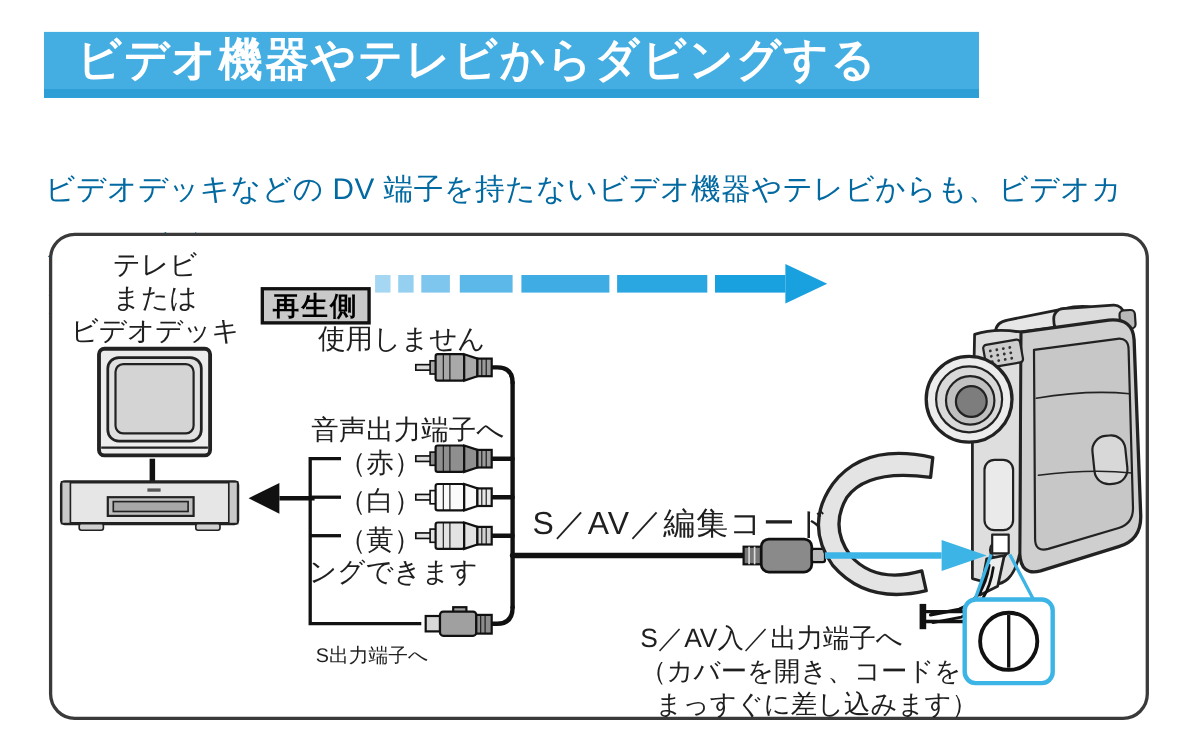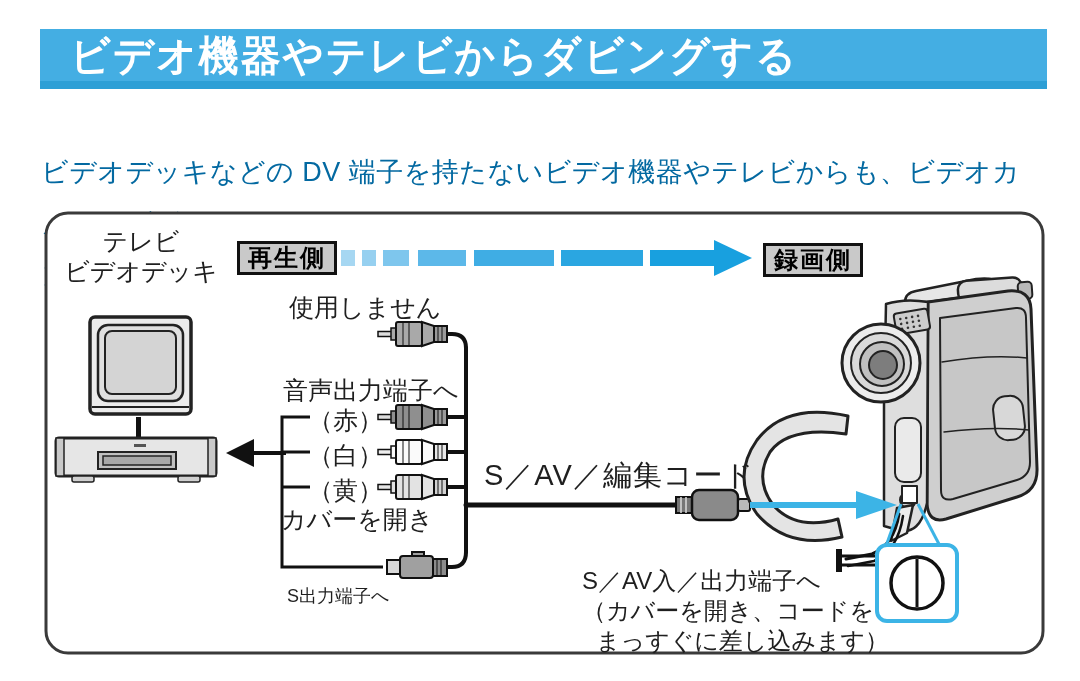--- a/index.html
+++ b/index.html
@@ -10,21 +10,21 @@
     --callout-blue:#3cb4e6;
     --tag-bg:#c9c9c9;
     --line:#1a1a1a;
   }
   *{margin:0;padding:0;box-sizing:border-box;}
   html,body{background:#ffffff;}
   body{font-family:"Liberation Sans","DejaVu Sans",sans-serif;color:#1a1a1a;}
   .page{position:relative;width:1080px;height:681px;background:#fff;overflow:hidden;}
 
   .titlebar{
-    position:absolute;left:40px;top:29px;width:1007px;height:60px;
+    position:absolute;left:40px;top:29px;width:850px;height:60px;
     background:var(--header-bg);
     border-bottom:8px solid var(--header-bg-shade);
     display:flex;align-items:center;
   }
   .titlebar h1{
     color:var(--header-text);
     font-size:40px;font-weight:bold;letter-spacing:2px;
     padding-left:30px;line-height:1;transform:scaleY(1.04);
   }
 
@@ -34,21 +34,21 @@
   }
 
   .diagram{position:absolute;left:0;top:0;width:1056px;height:681px;}
   .diagram svg{position:absolute;left:0;top:0;}
 
   .lbl{position:absolute;color:#1f1f1f;white-space:nowrap;}
   .src-label{left:59px;top:226px;width:164px;text-align:center;font-size:25px;line-height:30px;}
   .tag{
     position:absolute;height:34px;background:var(--tag-bg);
     border:3px solid #111;font-size:24px;font-weight:bold;letter-spacing:2px;
-    display:flex;align-items:center;justify-content:center;padding:0 8px;color:#000;
+    display:flex;align-items:center;justify-content:center;padding:0 8px;color:#000;margin-top:20px;
   }
   .tag-play{left:237px;top:241px;min-width:94px;}
   .tag-rec{left:763px;top:243px;min-width:96px;}
   .unused-label{left:289px;top:291px;font-size:25px;text-align:right;}
   .audio-label{left:283px;top:374px;font-size:25px;text-align:right;}
   .plug-label{left:308px;font-size:25px;}
   .plug-red{top:404px;}
   .plug-white{top:439px;}
   .plug-yellow{top:474px;}
   .video-label{left:281px;top:503px;font-size:25px;}
@@ -244,32 +244,32 @@
         <line x1="901" y1="504" x2="886" y2="546" stroke="var(--callout-blue)" stroke-width="3"></line>
         <line x1="918" y1="504" x2="940" y2="546" stroke="var(--callout-blue)" stroke-width="3"></line>
         <rect x="877" y="545" width="80" height="76" rx="10" fill="#ffffff" stroke="var(--callout-blue)" stroke-width="4"></rect>
         <circle cx="917" cy="583" r="26" fill="#ffffff" stroke="#111" stroke-width="3.5"></circle>
         <line x1="917" y1="559" x2="917" y2="607" stroke="#111" stroke-width="3"></line>
       </g>
     </svg>
 
     <div class="lbl src-label">
       <div>テレビ</div>
+      <div>または</div>
       <div>ビデオデッキ</div>
     </div>
 
     <div class="tag tag-play">再生側</div>
-    <div class="tag tag-rec">録画側</div>
 
     <div class="lbl unused-label">使用しません</div>
     <div class="lbl audio-label">音声出力端子へ</div>
     <div class="lbl plug-label plug-red">（赤）</div>
     <div class="lbl plug-label plug-white">（白）</div>
     <div class="lbl plug-label plug-yellow">（黄）</div>
-    <div class="lbl video-label">カバーを開き</div>
+    <div class="lbl video-label">ングできます</div>
     <div class="lbl cable-label">S／AV／編集コード</div>
     <div class="lbl sout-label">S出力端子へ</div>
 
     <div class="lbl note">
       <div>S／AV入／出力端子へ</div>
       <div>（カバーを開き、コードを</div>
       <div class="ind">まっすぐに差し込みます）</div>
     </div>
 
   </div>

